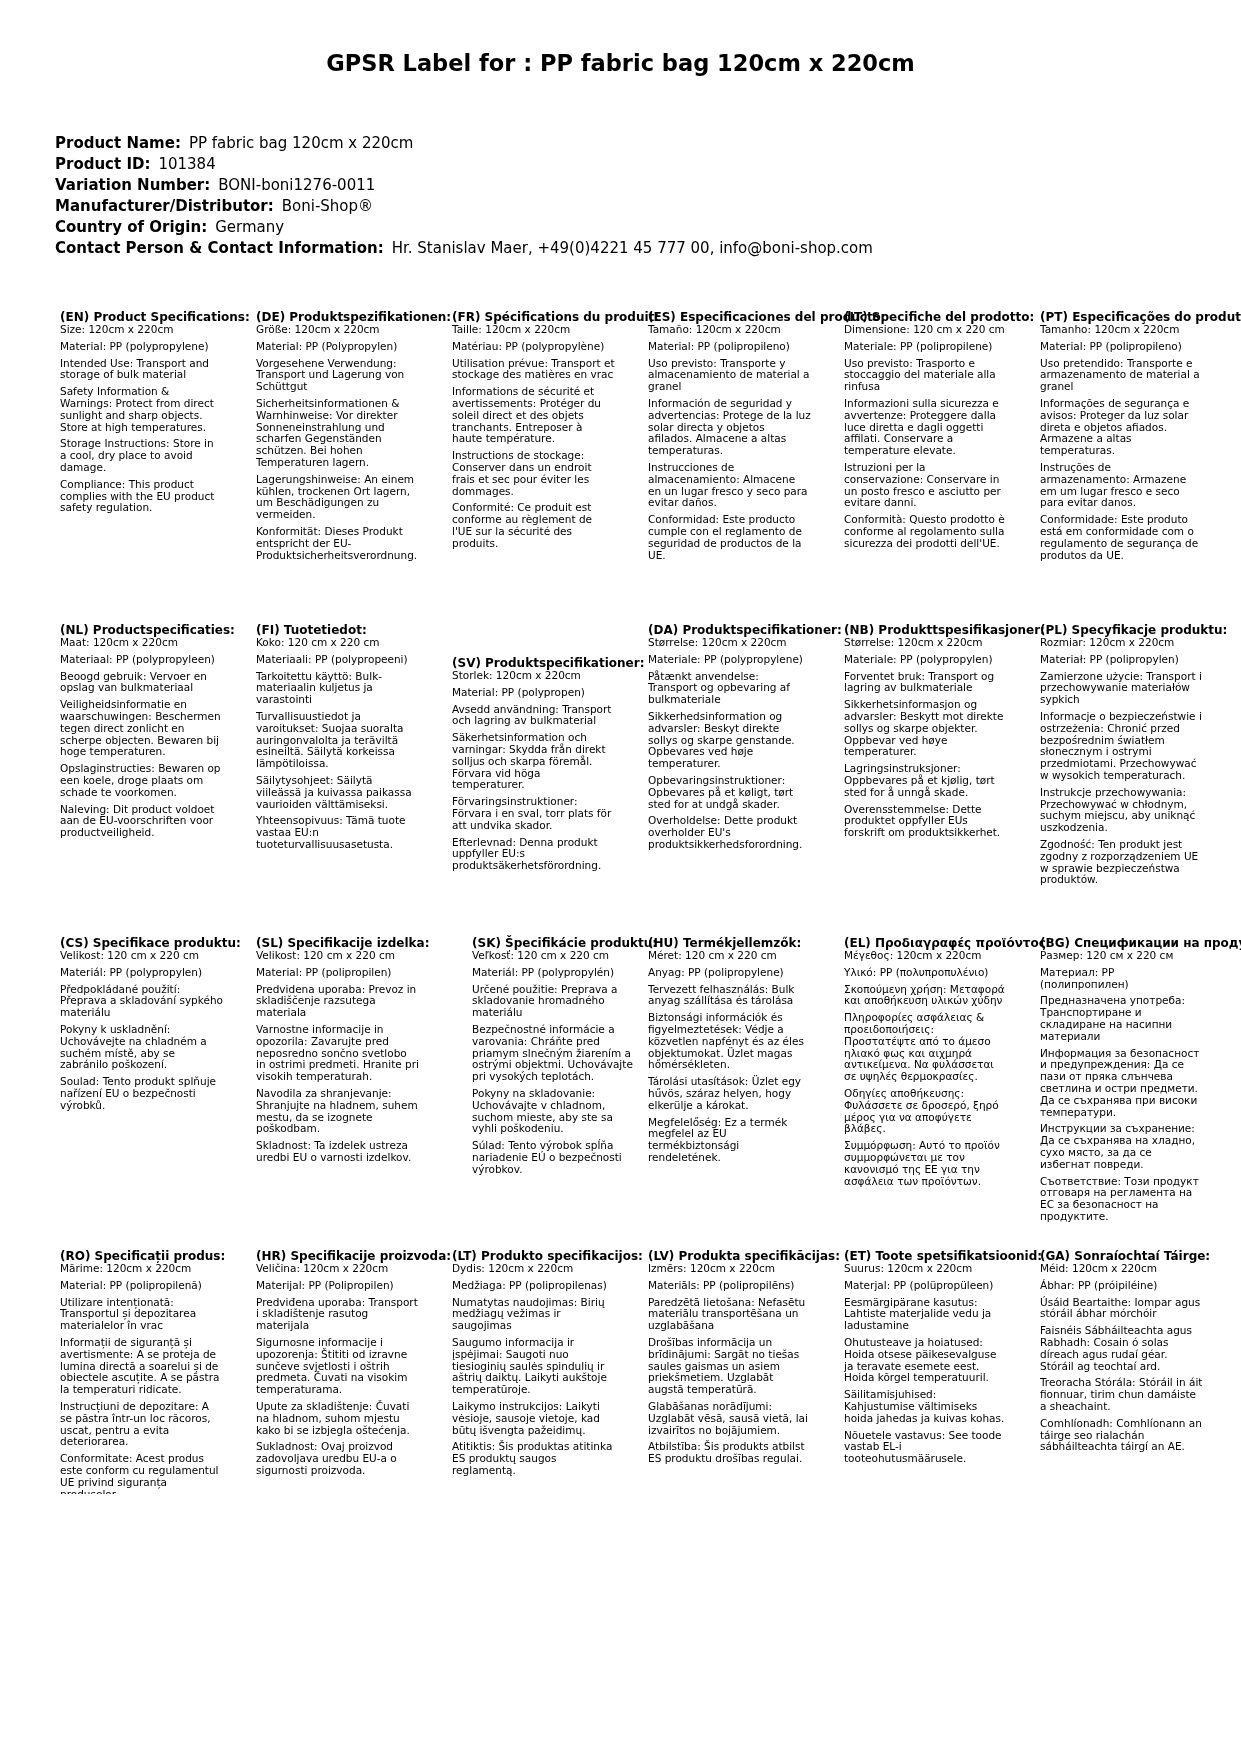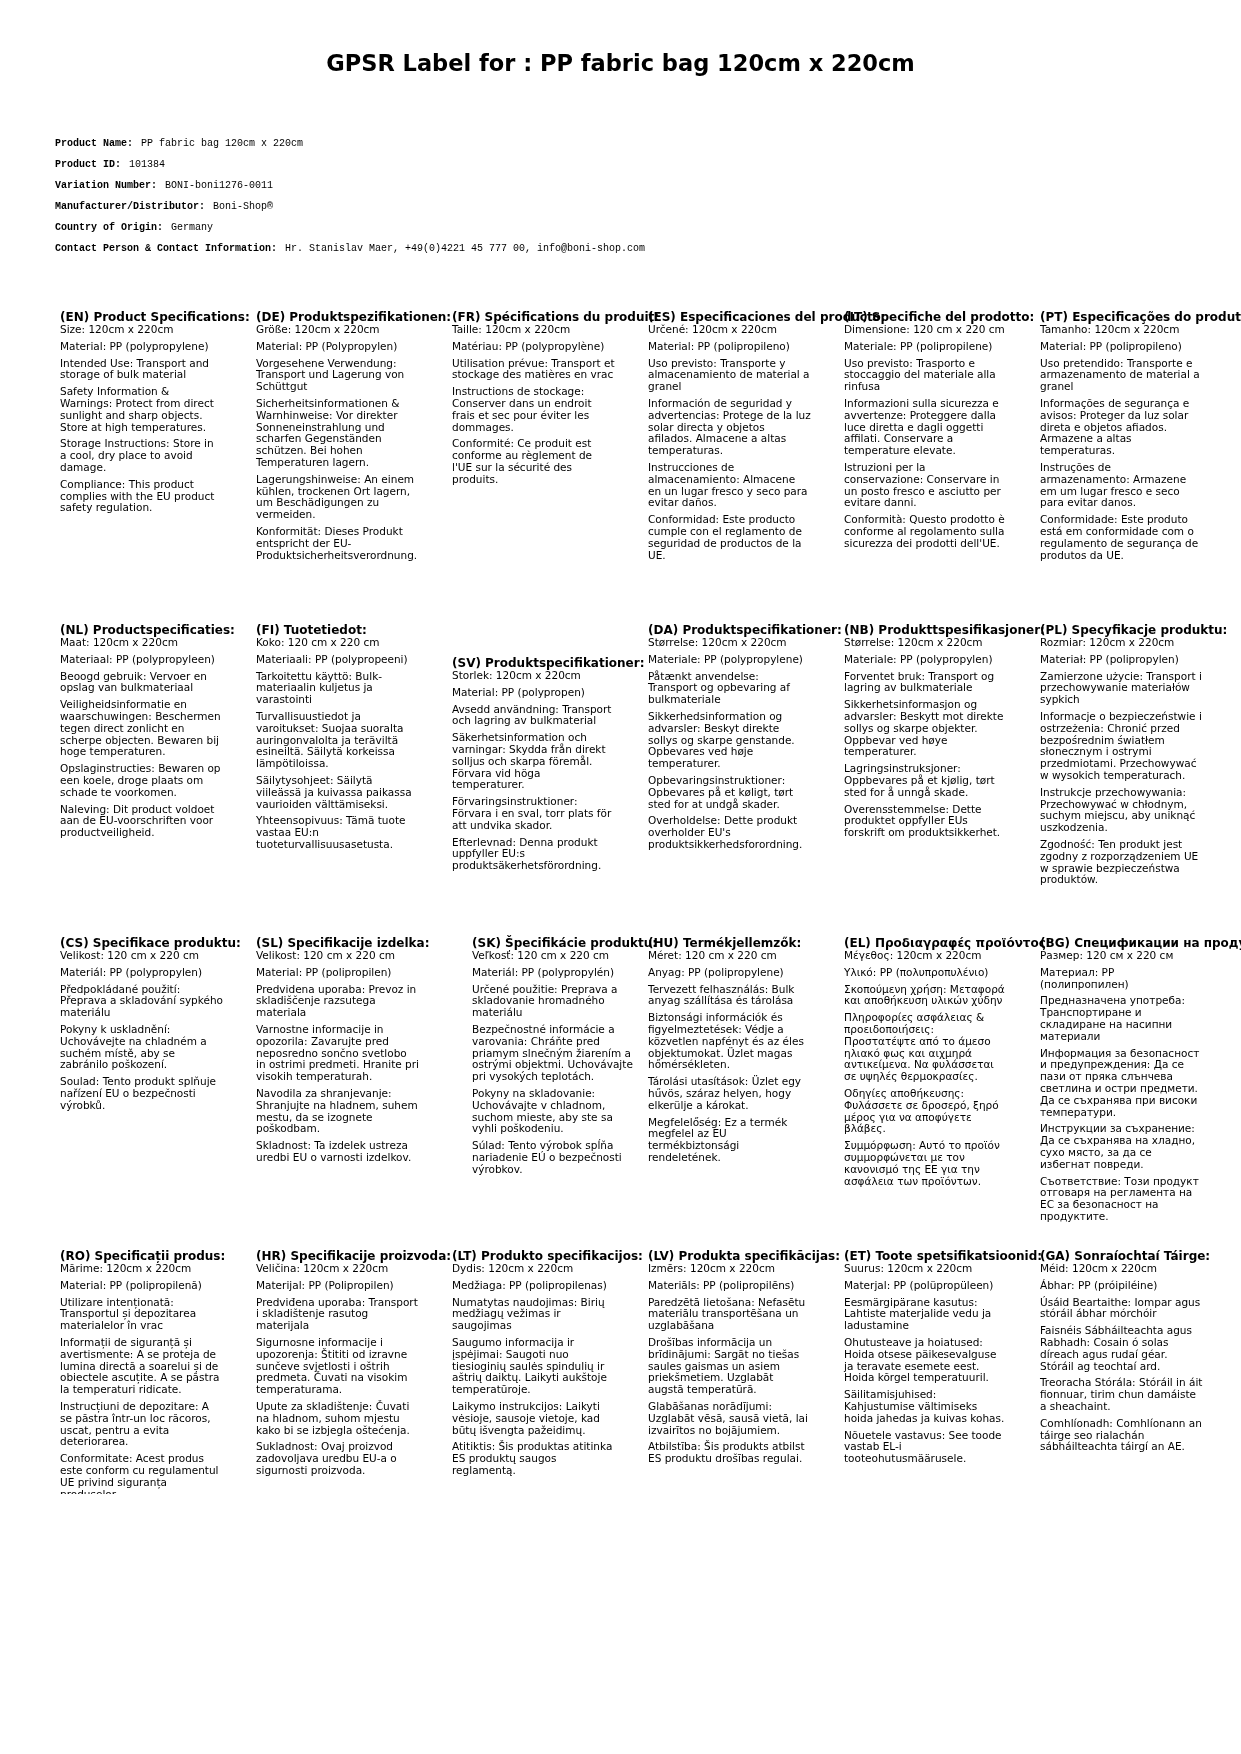--- a/index.html
+++ b/index.html
@@ -4,21 +4,21 @@
 <style>
   html,body { margin:0; padding:0; background:#fff; }
   .page {
     position:relative; width:1241px; height:1494px; background:#ffffff;
     font-family:"DejaVu Sans", sans-serif; color:#000; overflow:hidden;
   }
   .title {
     position:absolute; top:50px; left:0; width:100%; margin:0;
     text-align:center; font-size:22.5px; font-weight:bold;
   }
-  .product-info { position:absolute; left:55px; top:133px; font-size:10px; line-height:21px;font-family:Liberation Mono, monospace; }
+  .product-info { position:absolute; left:55px; top:133px; font-size:15px; line-height:21px; }
   .pi-row { white-space:nowrap; }
   .pi-label { font-weight:bold; margin-right:8px; }
   .lang-block { position:absolute; width:163px; }
   .lang-heading { font-size:12px; font-weight:bold; white-space:nowrap; line-height:14px; }
   .lang-par { margin:0 0 5px 0; font-size:10.5px; line-height:11.8px; overflow-wrap:break-word; }
   .barcode-area { position:absolute; left:394px; top:1582px; }
   #barcode-svg rect { fill:#000; }
   .bc-digit { font-family:"DejaVu Sans Mono", monospace; font-size:17px; fill:#000; }
   .ce-mark { position:absolute; left:408px; top:1690px; }
   .ce-mark path { stroke:#000; stroke-width:10; fill:none; }
@@ -63,26 +63,27 @@
         <p class="lang-par">Vorgesehene Verwendung: Transport und Lagerung von Schüttgut</p>
         <p class="lang-par">Sicherheitsinformationen &amp; Warnhinweise: Vor direkter Sonneneinstrahlung und scharfen Gegenständen schützen. Bei hohen Temperaturen lagern.</p>
         <p class="lang-par">Lagerungshinweise: An einem kühlen, trockenen Ort lagern, um Beschädigungen zu vermeiden.</p>
         <p class="lang-par">Konformität: Dieses Produkt entspricht der EU-Produktsicherheitsverordnung.</p>
       </div>
       <div class="lang-block" style="left: 452px; top: 310px;">
         <div class="lang-heading">(FR) Spécifications du produit:</div>
         <p class="lang-par">Taille: 120cm x 220cm</p>
         <p class="lang-par">Matériau: PP (polypropylène)</p>
         <p class="lang-par">Utilisation prévue: Transport et stockage des matières en vrac</p>
+        <p class="lang-par">Informations de sécurité et avertissements: Protéger du soleil direct et des objets tranchants. Entreposer à haute température.</p>
         <p class="lang-par">Instructions de stockage: Conserver dans un endroit frais et sec pour éviter les dommages.</p>
         <p class="lang-par">Conformité: Ce produit est conforme au règlement de l'UE sur la sécurité des produits.</p>
       </div>
       <div class="lang-block" style="left: 648px; top: 310px;">
         <div class="lang-heading">(ES) Especificaciones del producto:</div>
-        <p class="lang-par">Určené: 120cm x 220cm</p>
+        <p class="lang-par">Tamaño: 120cm x 220cm</p>
         <p class="lang-par">Material: PP (polipropileno)</p>
         <p class="lang-par">Uso previsto: Transporte y almacenamiento de material a granel</p>
         <p class="lang-par">Información de seguridad y advertencias: Protege de la luz solar directa y objetos afilados. Almacene a altas temperaturas.</p>
         <p class="lang-par">Instrucciones de almacenamiento: Almacene en un lugar fresco y seco para evitar daños.</p>
         <p class="lang-par">Conformidad: Este producto cumple con el reglamento de seguridad de productos de la UE.</p>
       </div>
       <div class="lang-block" style="left: 844px; top: 310px;">
         <div class="lang-heading">(IT) Specifiche del prodotto:</div>
         <p class="lang-par">Dimensione: 120 cm x 220 cm</p>
         <p class="lang-par">Materiale: PP (polipropilene)</p>

